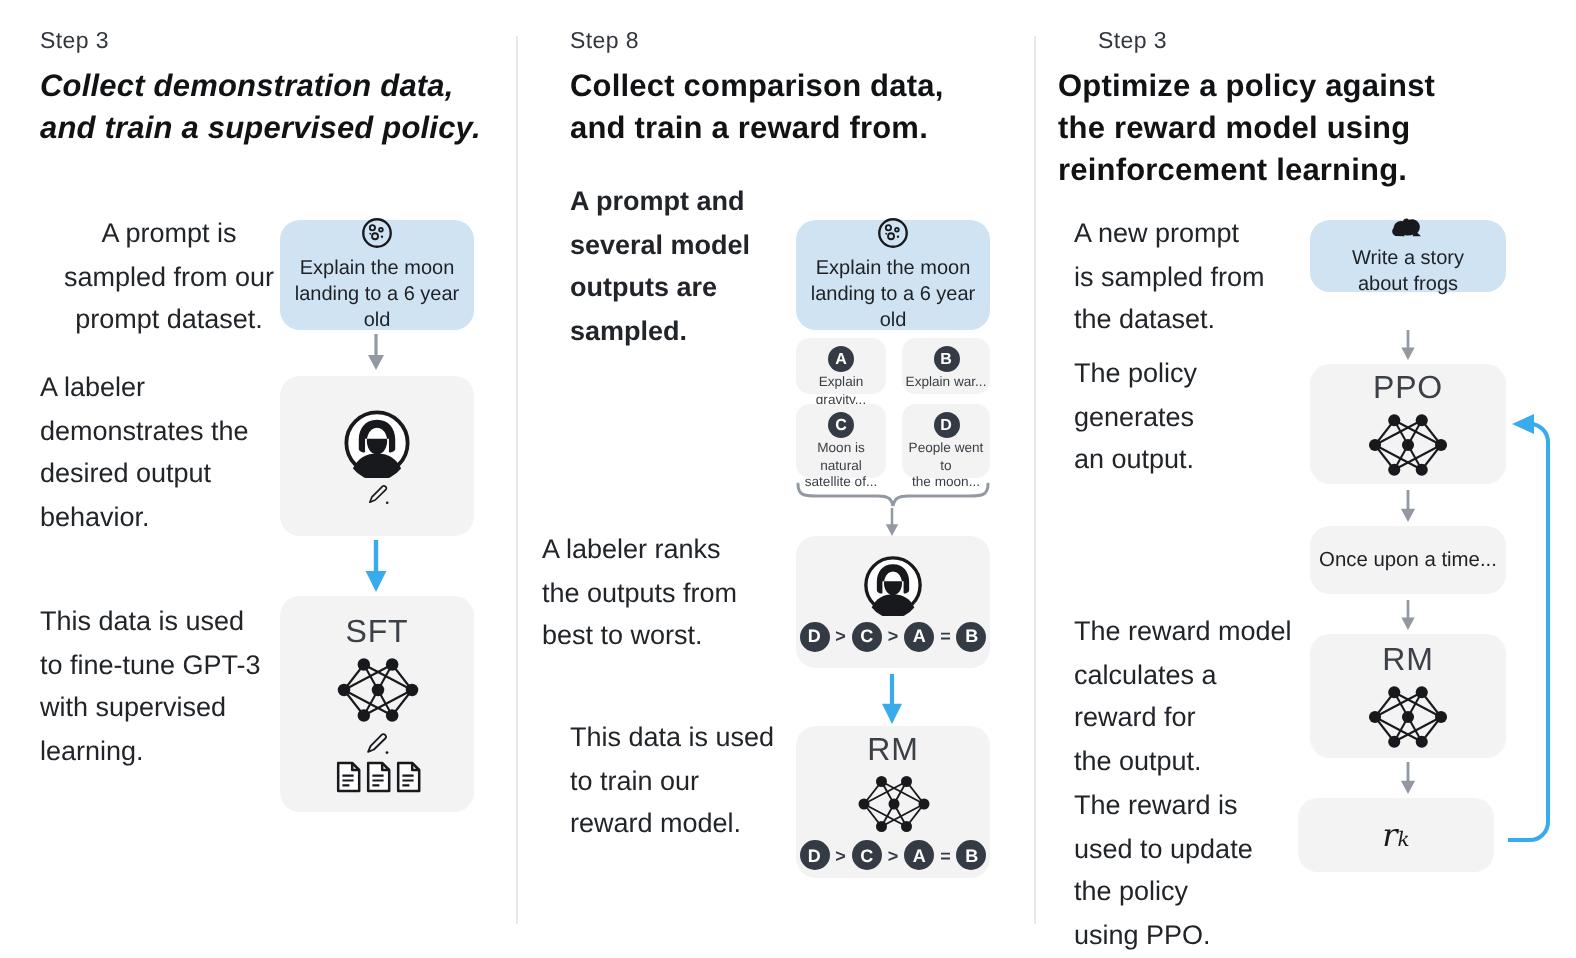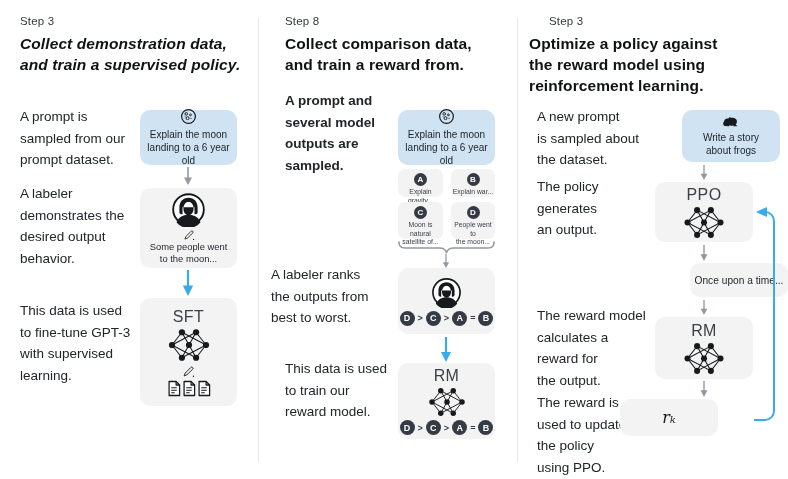--- a/index.html
+++ b/index.html
@@ -103,21 +103,21 @@
 <div class="canvas">
 
   <div class="divider" style="left:258px;"></div>
   <div class="divider" style="left:517px;"></div>
 
   <div>
     <div class="abs step-label" style="left:20px;top:15px;">Step 3</div>
     <div class="abs heading pre" style="left:20px;top:33px;width:250px;font-style:italic;">Collect demonstration data,
 and train a supervised policy.</div>
 
-    <div class="abs caption pre" style="left:20px;top:106px;">A prompt is
+    <div class="abs caption pre" style="left:32px;top:106px;text-align:center;">A prompt is
 sampled from our
 prompt dataset.</div>
     <div class="abs caption pre" style="left:20px;top:183px;">A labeler
 demonstrates the
 desired output
 behavior.</div>
     <div class="abs caption pre" style="left:20px;top:300px;">This data is used
 to fine-tune GPT-3
 with supervised
 learning.</div>
@@ -142,22 +142,20 @@
       <span>
           <svg width="35" height="35">
             <use href="#icon-person"></use>
           </svg>
         </span>
       <span class="gap2">
           <svg width="12" height="12">
             <use href="#icon-pencil"></use>
           </svg>
         </span>
-      <div class="box-text" style="font-size:9.4px;line-height:12px;">Some people went
-to the moon...</div>
     </div>
 
     <span class="abs" style="left:182px;top:270px;">
       <svg width="12" height="26">
           <use href="#arrow-blue"></use>
         </svg>
       </span>
 
     <div class="box gray" style="left:140px;top:298px;width:97px;height:108px;">
       <div class="box-label">SFT</div>
@@ -284,35 +282,35 @@
     </div>
   </div>
 
   <div>
     <div class="abs step-label" style="left:549px;top:15px;">Step 3</div>
     <div class="abs heading pre" style="left:529px;top:33px;width:240px;">Optimize a policy against
 the reward model using
 reinforcement learning.</div>
 
     <div class="abs caption pre" style="left:537px;top:106px;">A new prompt
-is sampled about
+is sampled from
 the dataset.</div>
     <div class="abs caption pre" style="left:537px;top:176px;">The policy
 generates
 an output.</div>
     <div class="abs caption pre" style="left:537px;top:305px;">The reward model
 calculates a
 reward for
 the output.</div>
     <div class="abs caption pre" style="left:537px;top:392px;">The reward is
 used to update
 the policy
 using PPO.</div>
 
-    <div class="box blue" style="left:682px;top:110px;width:98px;height:52px;">
+    <div class="box blue" style="left:655px;top:110px;width:98px;height:36px;">
       <span>
           <svg width="18" height="13">
             <use href="#icon-frog"></use>
           </svg>
         </span>
       <div class="box-text gap3">Write a story
 about frogs</div>
     </div>
 
     <span class="abs" style="left:699px;top:165px;">
@@ -329,21 +327,21 @@
           </svg>
         </span>
     </div>
 
     <span class="abs" style="left:699px;top:245px;">
       <svg width="10" height="16" viewBox="0 0 10 18">
           <use href="#arrow-gray"></use>
         </svg>
       </span>
 
-    <div class="box gray" style="left:690px;top:263px;width:98px;height:34px;">
+    <div class="box gray" style="left:655px;top:263px;width:98px;height:34px;">
       <div class="box-text" style="font-size:10.2px;">Once upon a time...</div>
     </div>
 
     <span class="abs" style="left:699px;top:300px;">
       <svg width="10" height="15" viewBox="0 0 10 18">
           <use href="#arrow-gray"></use>
         </svg>
       </span>
 
     <div class="box gray" style="left:655px;top:317px;width:98px;height:62px;">
@@ -354,21 +352,21 @@
           </svg>
         </span>
     </div>
 
     <span class="abs" style="left:699px;top:381px;">
       <svg width="10" height="16" viewBox="0 0 10 18">
           <use href="#arrow-gray"></use>
         </svg>
       </span>
 
-    <div class="box gray" style="left:620px;top:399px;width:98px;height:37px;">
+    <div class="box gray" style="left:649px;top:399px;width:98px;height:37px;">
       <div>
         <span class="rk-label">r</span><span class="rk-sub">k</span>
       </div>
     </div>
 
     <span class="abs" style="left:752px;top:204px;">
       <svg width="26" height="222" viewBox="0 0 26 222">
         <path d="M2 216 h11 a9 9 0 0 0 9 -9 V17 a9 9 0 0 0 -9 -9 h-5" fill="none" stroke="#38abec" stroke-width="2"></path>
         <path d="M15 3 L4 8 L15 13 Z" fill="#38abec"></path>
       </svg>

